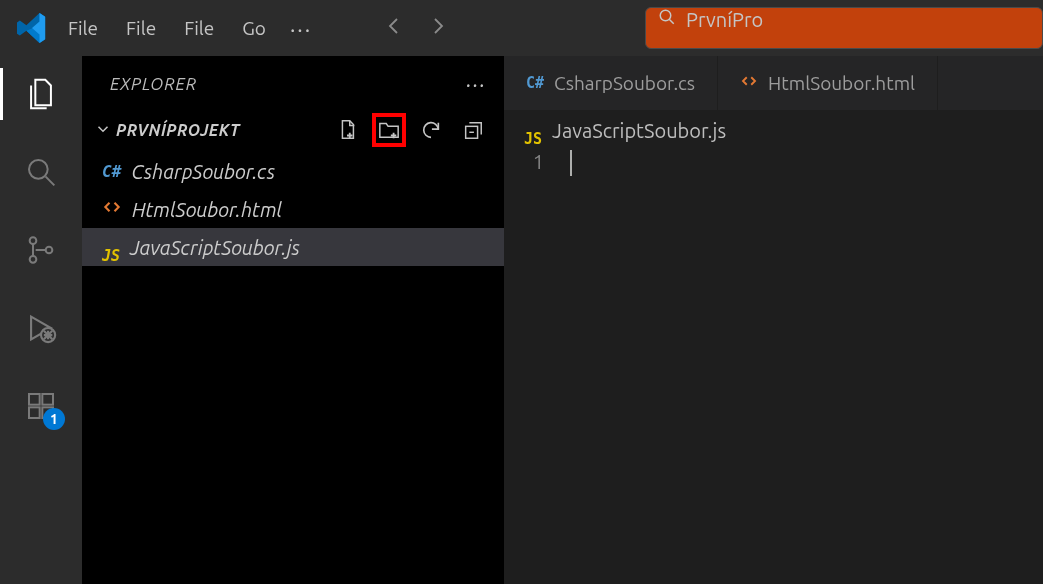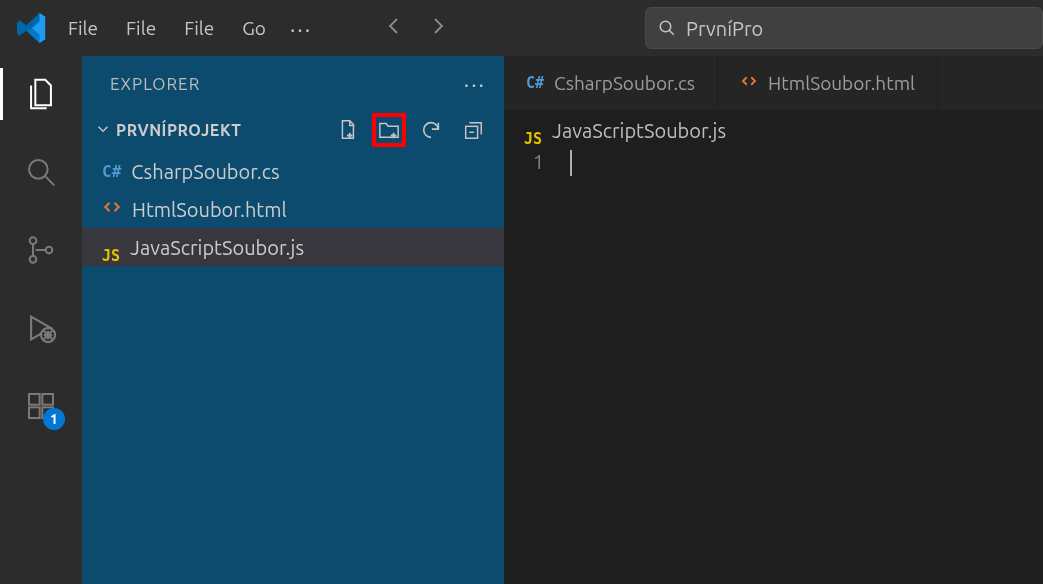--- a/index.html
+++ b/index.html
@@ -6,36 +6,36 @@
   body { background:#1e1e1e; color:#cccccc; width:1043px; height:584px; overflow:hidden; }
 
   
   .titlebar { height:56px; background:#2c2c2c; display:flex; align-items:center; padding:0 10px; position:relative; }
   .logo { width:44px; height:100%; display:flex; align-items:center; justify-content:center; }
   .menu-items { display:flex; align-items:center; }
   .menu-item { padding:6px 14px; font-size:19px; color:#c5c5c5; cursor:default; }
   .menu-more { padding:6px 10px; font-size:22px; color:#c5c5c5; letter-spacing:2px; }
   .nav-arrows { display:flex; align-items:center; gap:20px; margin-left:60px; }
   .nav-arrow { color:#8b8b8b; font-size:22px; }
-  .searchbox { position:absolute; left:645px; top:7px; right:0; height:42px; background:#404040; border:1px solid #4a4a4a; border-radius:6px; display:flex; align-items:center; padding:0 12px; color:#c5c5c5; font-size:20px; }
+  .searchbox { position:absolute; left:645px; top:7px; right:0; height:42px; background:#c2410c; border:1px solid #4a4a4a; border-radius:6px; display:flex; align-items:flex-start; padding:0 12px; color:#c5c5c5; font-size:20px; }
   .searchbox svg { margin-right:10px; flex-shrink:0; }
   .searchbox-text { white-space:nowrap; overflow:hidden; }
 
   
   .body-split { display:flex; height:calc(100% - 56px); }
 
   
   .activitybar { width:82px; background:#2c2c2c; display:flex; flex-direction:column; align-items:center; padding-top:18px; gap:38px; }
   .activity-item { width:40px; height:40px; color:#7a7a7a; display:flex; align-items:center; justify-content:center; position:relative; }
   .activity-item.active { color:#ffffff; }
   .activity-item.active::before { content:""; position:absolute; left:-21px; top:-6px; width:3px; height:52px; background:#ffffff; }
   .badge { position:absolute; bottom:-4px; right:-4px; min-width:22px; height:22px; border-radius:11px; background:#0078d4; color:#fff; font-size:14px; font-weight:600; display:flex; align-items:center; justify-content:center; }
 
   
-  .sidebar { width:422px; background:#0c4a6e; display:flex; flex-direction:column; }
+  .sidebar { width:422px; background:#000000; display:flex; flex-direction:column;font-style:italic; }
   .sidebar-title-row { height:54px; display:flex; align-items:center; justify-content:space-between; padding:0 18px 0 28px; }
   .sidebar-title { font-size:17px; letter-spacing:1px; color:#bcbcbc; }
   .sidebar-more { font-size:22px; color:#c5c5c5; letter-spacing:2px; }
 
   .section-header { height:40px; display:flex; align-items:center; padding-left:10px; position:relative; }
   .chevron { width:22px; color:#c5c5c5; font-size:18px; text-align:center; }
   .section-name { font-size:16px; font-weight:700; color:#cccccc; letter-spacing:0.5px; margin-left:2px; }
   .section-actions { margin-left:auto; display:flex; align-items:center; gap:12px; padding-right:16px; color:#c5c5c5; }
   .section-action-btn { width:30px; height:30px; display:flex; align-items:center; justify-content:center; }
   .highlight-red { outline:4px solid #ff0000; outline-offset:-2px; }

